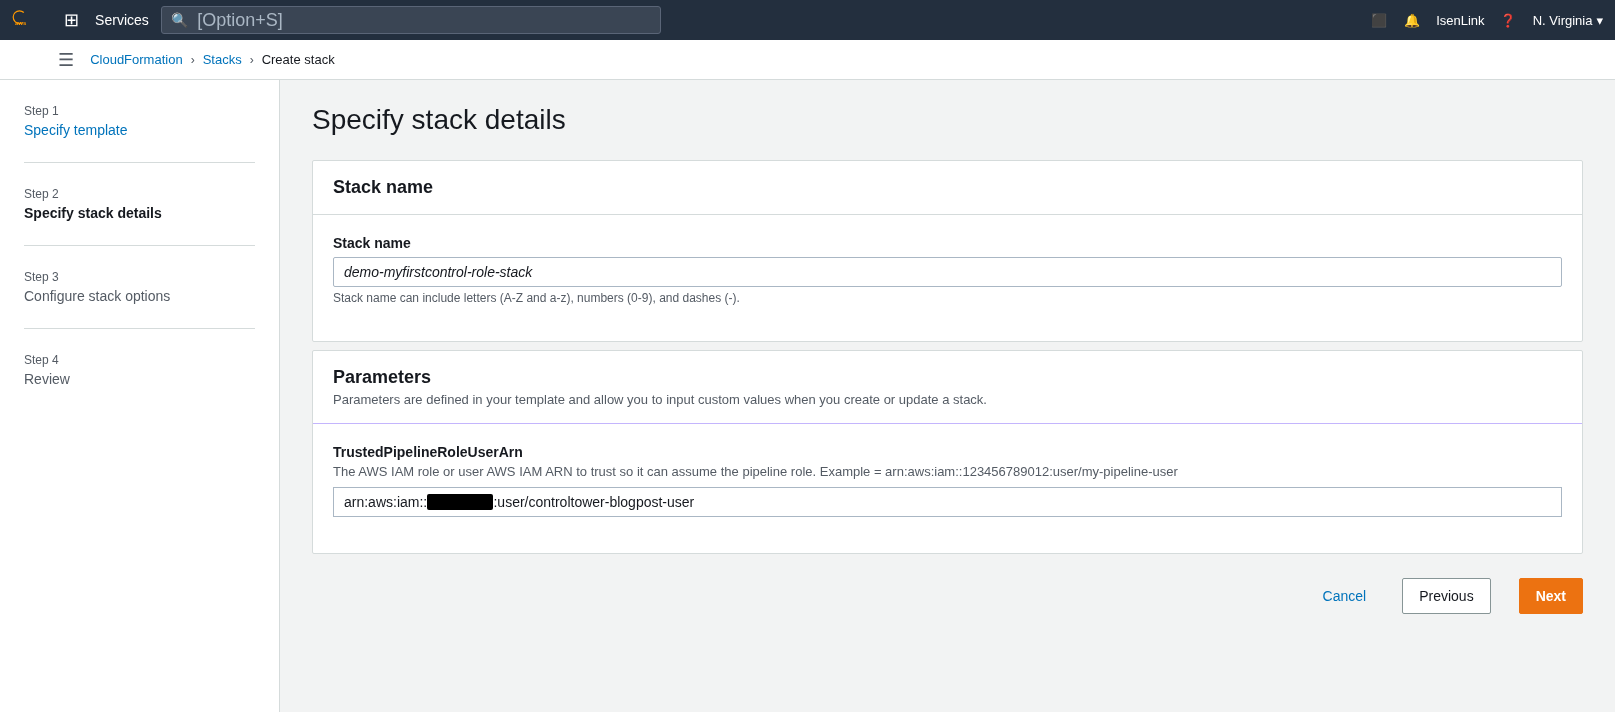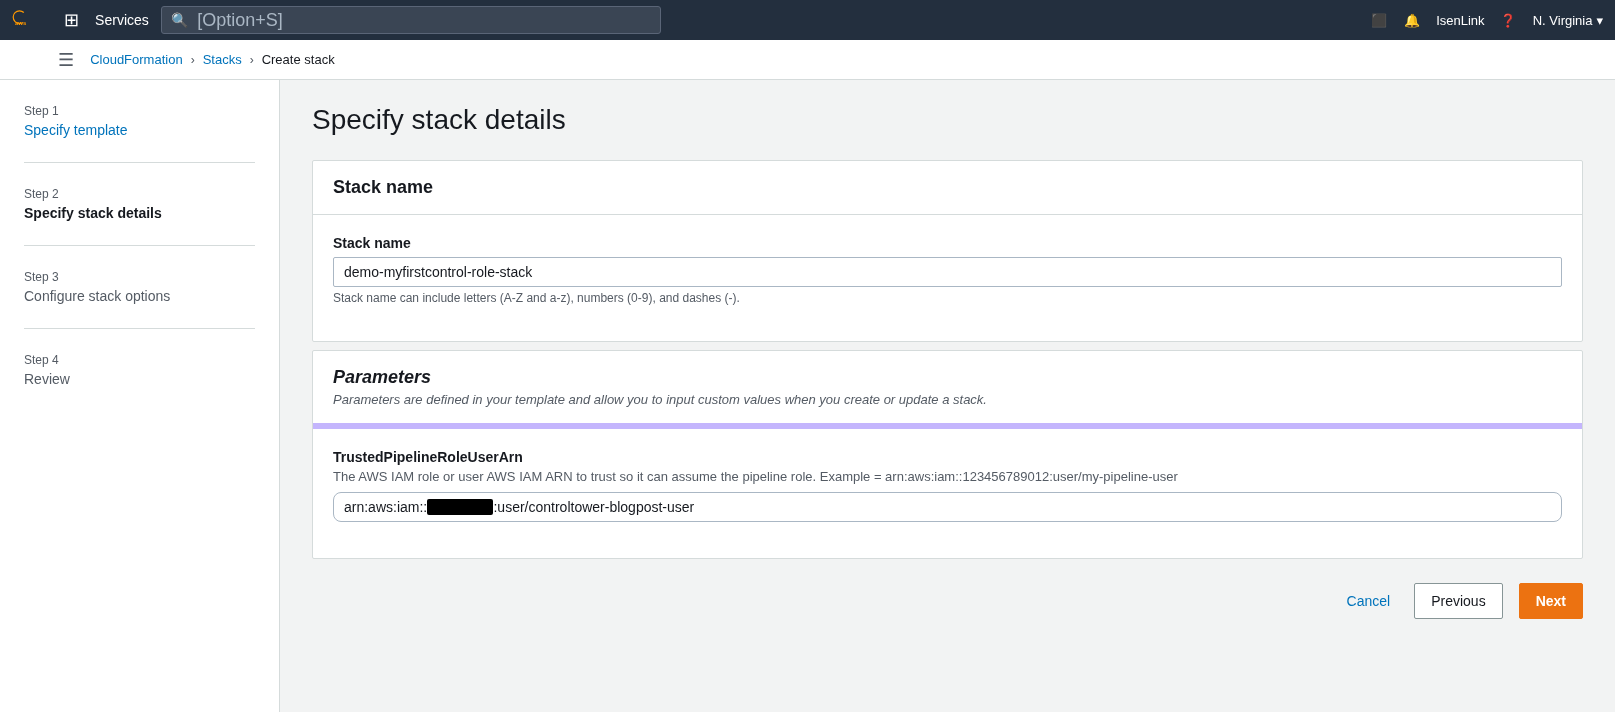--- a/index.html
+++ b/index.html
@@ -213,20 +213,21 @@
     }
     .form-input {
       width: 100%;
       border: 1px solid #aab7c4;
       border-radius: 2px;
       padding: 6px 10px;
       font-size: 14px;
       color: #16191f;
       outline: none;
       background: #fff;
+      font-style: italic;
     }
     .form-hint {
       font-size: 12px;
       color: #545b64;
       margin-top: 4px;
     }
 
     
     .param-name {
       font-size: 14px;
@@ -245,36 +246,36 @@
       background: #000;
       color: #000;
       user-select: none;
       border-radius: 2px;
       padding: 0 2px;
     }
 
     .input-with-redacted {
       width: 100%;
       border: 1px solid #aab7c4;
-      border-radius: 8px;
+      border-radius: 0;
       padding: 6px 10px;
       font-size: 14px;
       color: #16191f;
       background: #fff;
       display: flex;
       align-items: center;
       gap: 0;
     }
 
     
     .actions-bar {
       display: flex;
       justify-content: flex-end;
       align-items: center;
-      gap: 16px;
+      gap: 28px;
       padding: 16px 0 8px 0;
       margin-top: 8px;
     }
     .btn {
       padding: 4px 16px;
       font-size: 14px;
       border-radius: 2px;
       cursor: pointer;
       font-weight: 400;
       border: 1px solid transparent;
@@ -295,22 +296,21 @@
     }
     .btn-primary {
       background: #ec7211;
       border: 1px solid #ec7211;
       color: #fff;
       font-weight: 700;
     }
 
     .params-card-header {
       padding: 16px 20px;
-      border-bottom: 6px solid #c4b5fd;
-      font-style: italic;
+      border-bottom: 1px solid #c4b5fd;
     }
     .params-card-title {
       font-size: 18px;
       font-weight: 700;
       color: #16191f;
       margin-bottom: 4px;
     }
     .params-card-desc {
       font-size: 13px;
       color: #545b64;

